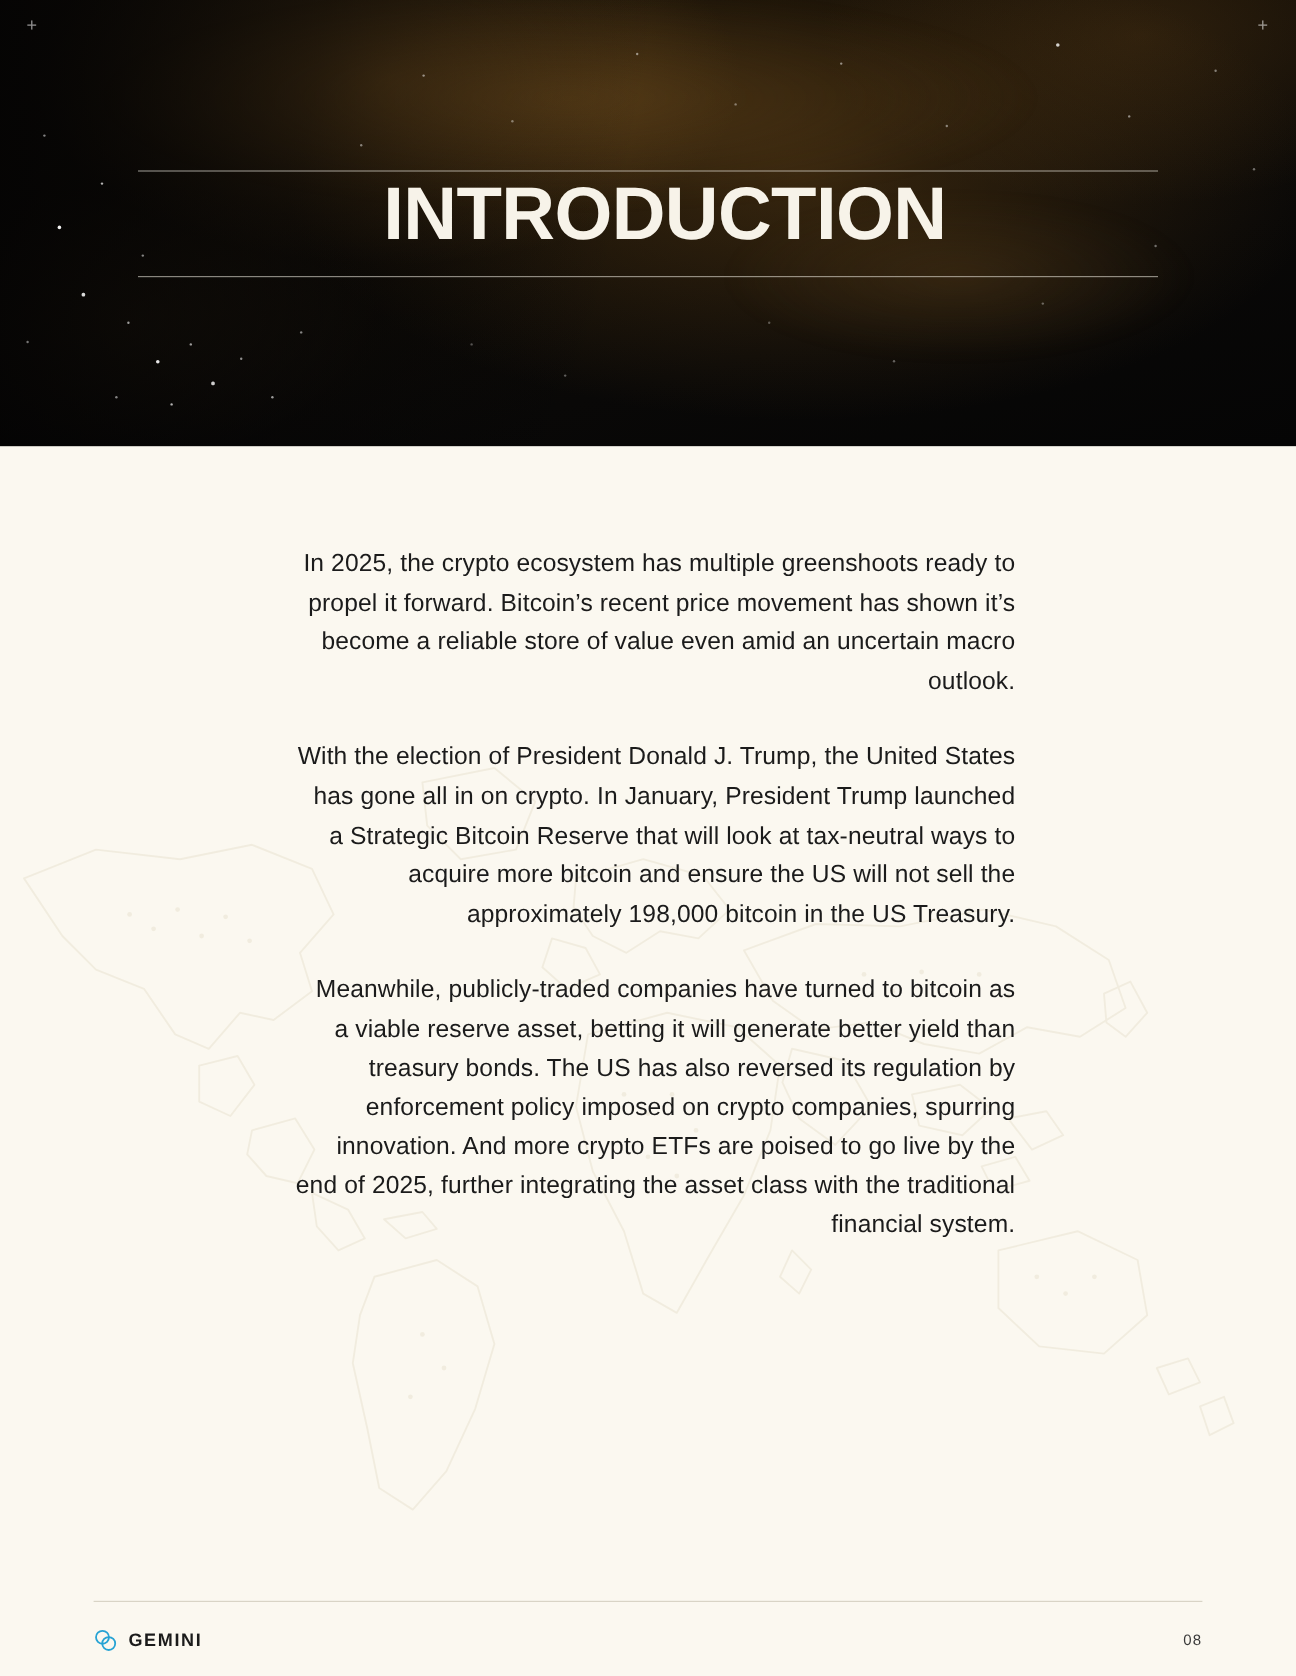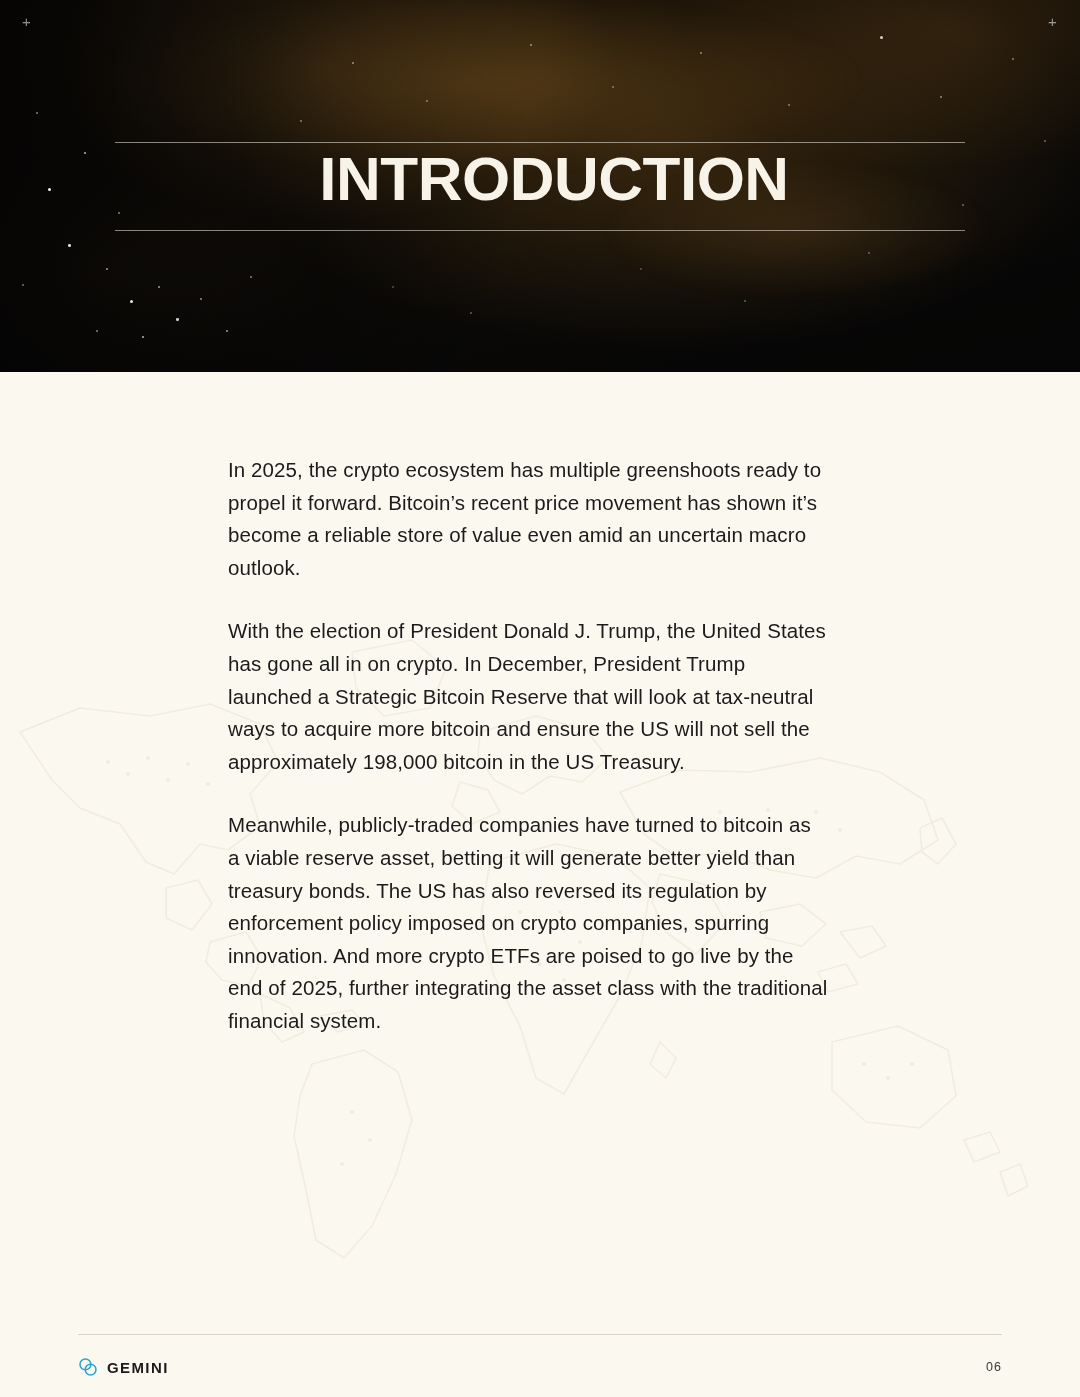--- a/index.html
+++ b/index.html
@@ -96,23 +96,24 @@
     left: -40px;
     top: 240px;
     width: 1160px;
     height: 700px;
     opacity: 0.5;
     pointer-events: none;
   }
 
   .content {
     position: absolute;
-    left: 228px;
+    left: 246px;
     top: 82px;
     width: 600px;
+    text-align: right;
   }
   .para {
     color: #1b1b1b;
     font-size: 20.5px;
     line-height: 32.6px;
     margin: 0 0 31px 0;
     font-family: "Liberation Sans", sans-serif;
     letter-spacing: 0.1px;
   }
   .para:last-child { margin-bottom: 0; }
@@ -269,31 +270,31 @@
           <circle cx="952" cy="452" r="2"></circle>
         <circle cx="392" cy="500" r="2"></circle>
           <circle cx="410" cy="528" r="2"></circle>
           <circle cx="382" cy="552" r="2"></circle>
       </g>
     </g>
   </svg>
 
   <div class="content">
     <p class="para">In 2025, the crypto ecosystem has multiple greenshoots ready to propel it forward. Bitcoin’s recent price movement has shown it’s become a reliable store of value even amid an uncertain macro outlook.</p>
-    <p class="para">With the election of President Donald J. Trump, the United States has gone all in on crypto. In December, President Trump launched a Strategic Bitcoin Reserve that will look at tax-neutral ways to acquire more bitcoin and ensure the US will not sell the approximately 198,000 bitcoin in the US Treasury.</p>
+    <p class="para">With the election of President Donald J. Trump, the United States has gone all in on crypto. In January, President Trump launched a Strategic Bitcoin Reserve that will look at tax-neutral ways to acquire more bitcoin and ensure the US will not sell the approximately 198,000 bitcoin in the US Treasury.</p>
     <p class="para">Meanwhile, publicly-traded companies have turned to bitcoin as a viable reserve asset, betting it will generate better yield than treasury bonds. The US has also reversed its regulation by enforcement policy imposed on crypto companies, spurring innovation. And more crypto ETFs are poised to go live by the end of 2025, further integrating the asset class with the traditional financial system.</p>
   </div>
 
   <div class="footer-rule"></div>
 
   <div class="footer">
     <div class="brand">
       <svg width="20" height="20" viewBox="0 0 20 20">
         <g fill="none" stroke="#27a3d4" stroke-width="1.5">
           <circle cx="7.4" cy="7.4" r="5.4"></circle>
           <circle cx="12.6" cy="12.6" r="5.4"></circle>
         </g>
       </svg>
       <span class="brand-name">GEMINI</span>
     </div>
-    <div class="page-num">06</div>
+    <div class="page-num">08</div>
   </div>
 </div>
 
 </body></html>

